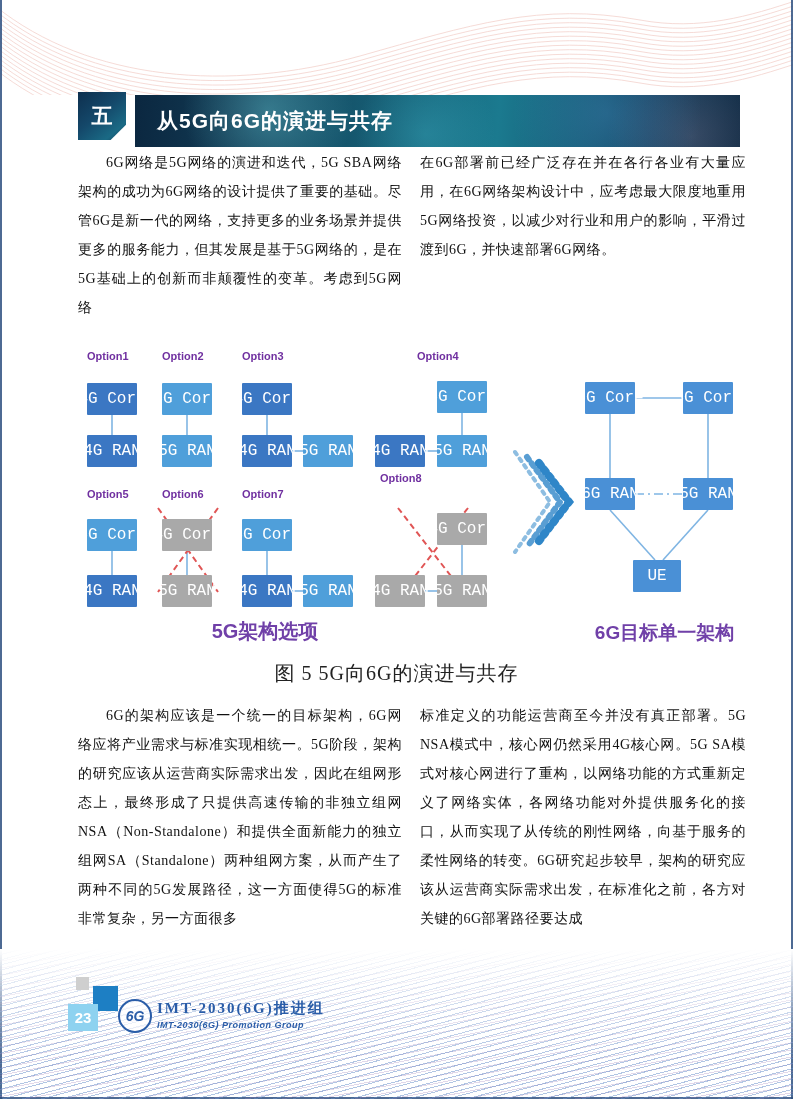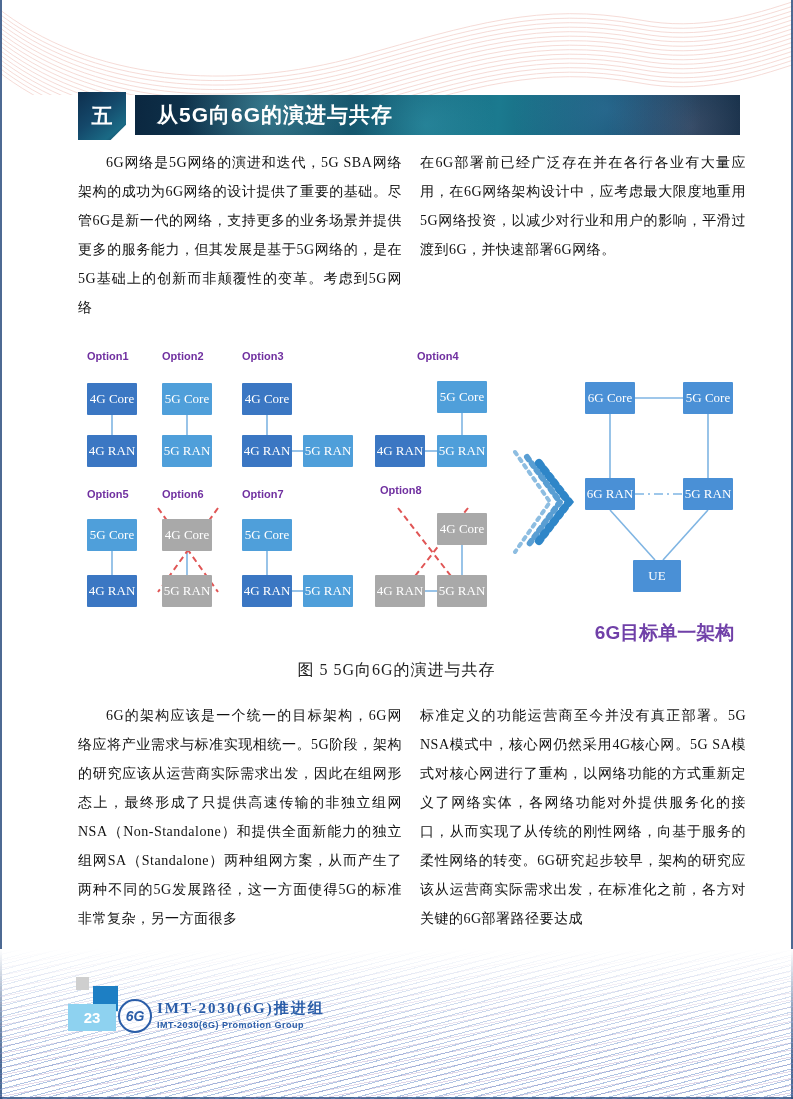--- a/index.html
+++ b/index.html
@@ -17,21 +17,21 @@
   .waves{position:absolute;top:0;left:0;width:793px;height:95px;}
   
   .section-box{
     position:absolute;left:78px;top:92px;width:48px;height:48px;
     background:linear-gradient(140deg,#0e2f4e 0%,#14486a 45%,#1a6a85 80%,#123c58 100%);
     clip-path:polygon(0 0,100% 0,100% 68%,68% 100%,0 100%);
     color:#fff;font-family:"Liberation Sans",sans-serif;font-weight:bold;
     font-size:21px;display:flex;align-items:center;justify-content:center;
   }
   .banner{
-    position:absolute;left:135px;top:95px;width:605px;height:40px;
+    position:absolute;left:135px;top:95px;width:605px;height:52px;
     background:
       radial-gradient(circle at 22% 30%,rgba(120,225,235,.35) 0,rgba(120,225,235,0) 18%),
       radial-gradient(circle at 48% 75%,rgba(70,190,210,.30) 0,rgba(70,190,210,0) 22%),
       radial-gradient(circle at 78% 35%,rgba(90,160,220,.28) 0,rgba(90,160,220,0) 20%),
       radial-gradient(circle at 92% 80%,rgba(200,150,170,.22) 0,rgba(200,150,170,0) 15%),
       linear-gradient(95deg,#0b2740 0%,#123c55 18%,#17647a 45%,#1b7a8f 60%,#10405f 85%,#0c2a44 100%);
     display:flex;align-items:center;
   }
   .banner-title{
     color:#fff;font-family:"Liberation Sans",sans-serif;font-weight:bold;
@@ -43,72 +43,72 @@
   .cols-2{top:701px;}
   .col{width:324px;font-size:14px;line-height:29px;letter-spacing:.5px;
        text-align:justify;color:#111;}
   .col.right{width:326px;}
   .indent{text-indent:2em;}
   
   .fig{position:absolute;left:78px;top:340px;width:668px;height:312px;}
   .fig svg{position:absolute;left:0;top:0;}
   .nbox{
     position:absolute;width:50px;height:32px;border-radius:1px;
-    color:#fff;font-family:Liberation Serif, serif;font-size:13px;
+    color:#fff;font-family:Liberation Mono, monospace;font-size:16px;
     display:flex;align-items:center;justify-content:center;white-space:nowrap;
   }
   .db{background:#3b77c3;}
   .lb{background:#4f9fda;}
   .gb{background:#a9a9a9;}
   .tb{background:#4a90d6;}
   .opt{
     position:absolute;font-family:"Liberation Sans",sans-serif;font-weight:bold;
     font-size:11px;color:#7030a0;
   }
   .fig-label{
     position:absolute;font-family:"Liberation Sans",sans-serif;font-weight:bold;
     color:#7040a8;text-align:center;
   }
   .fig-label.left{left:107px;top:278px;width:160px;font-size:20px;}
   .fig-label.right{left:505px;top:280px;width:163px;font-size:19px;}
   .caption{
     position:absolute;top:660px;left:0;width:793px;text-align:center;
-    font-size:16px;color:#222;letter-spacing:1px;
+    font-size:20px;color:#222;letter-spacing:1px;
   }
   
   .footer{
     position:absolute;left:0;bottom:0;width:793px;height:150px;
     background:
       repeating-linear-gradient(345deg,rgba(100,140,200,0) 0 4px,rgba(100,140,200,.50) 4px 5px),
       repeating-linear-gradient(349deg,rgba(155,125,185,0) 0 6px,rgba(155,125,185,.30) 6px 7px);
   }
   .footer::before{
     content:"";position:absolute;inset:0;
     background:linear-gradient(to bottom,#ffffff 0,rgba(255,255,255,.35) 40%,rgba(255,255,255,0) 75%);
   }
   .sq{position:absolute;}
   .sq-gray{left:76px;top:28px;width:13px;height:13px;background:#cfcfcf;}
   .sq-blue{left:93px;top:37px;width:25px;height:25px;background:#1d7fc4;}
   .page-num{
-    left:68px;top:55px;width:48px;height:27px;background:#8ed2f0;
+    left:68px;top:55px;width:30px;height:27px;background:#8ed2f0;
     color:#fff;font-family:"Liberation Sans",sans-serif;font-weight:bold;font-size:15px;
     display:flex;align-items:center;justify-content:center;
   }
   .logo{
     position:absolute;left:118px;top:50px;width:34px;height:34px;border-radius:50%;
     border:2px solid #2a5da8;box-sizing:border-box;
     display:flex;align-items:center;justify-content:center;background:rgba(255,255,255,.65);
   }
   .logo-inner{
     font-family:"Liberation Sans",sans-serif;font-weight:bold;font-style:italic;
     font-size:14px;color:#2a5da8;
   }
   .org{position:absolute;left:157px;top:50px;color:#2a5da8;}
   .org-cn{font-weight:bold;font-size:15px;letter-spacing:2px;}
-  .org-en{font-family:"Liberation Sans",sans-serif;font-weight:bold;font-size:9px;letter-spacing:.5px;margin-top:2px;}
+  .org-en{font-family:"Liberation Sans",sans-serif;font-weight:bold;font-size:9px;letter-spacing:.5px;margin-top:2px;font-style:italic;}
 </style>
 </head>
 <body>
 
 <svg class="waves" viewBox="0 0 793 95" preserveAspectRatio="none">
   <defs>
     <path id="wv" d="M -5 6 C 90 82, 230 92, 360 56 C 470 25, 540 2, 640 20 C 700 31, 750 16, 798 0" fill="none"></path>
   </defs>
   <g stroke="#f1cdc6" stroke-width="0.8" opacity="0.9">
     <use href="#wv"></use>
@@ -187,21 +187,21 @@
     </g>
   </svg>
 
   <div class="opt" style="left:9px;top:10px">Option1</div>
   <div class="opt" style="left:84px;top:10px">Option2</div>
   <div class="opt" style="left:164px;top:10px">Option3</div>
   <div class="opt" style="left:339px;top:10px">Option4</div>
   <div class="opt" style="left:9px;top:148px">Option5</div>
   <div class="opt" style="left:84px;top:148px">Option6</div>
   <div class="opt" style="left:164px;top:148px">Option7</div>
-  <div class="opt" style="left:302px;top:144px">Option8</div>
+  <div class="opt" style="left:302px;top:132px">Option8</div>
 
   <div class="nbox db" style="left:9px;top:43px">4G Core</div>
   <div class="nbox db" style="left:9px;top:95px">4G RAN</div>
   <div class="nbox lb" style="left:84px;top:43px">5G Core</div>
   <div class="nbox lb" style="left:84px;top:95px">5G RAN</div>
   <div class="nbox db" style="left:164px;top:43px">4G Core</div>
   <div class="nbox db" style="left:164px;top:95px">4G RAN</div>
   <div class="nbox lb" style="left:225px;top:95px">5G RAN</div>
   <div class="nbox lb" style="left:359px;top:41px">5G Core</div>
   <div class="nbox db" style="left:297px;top:95px">4G RAN</div>
@@ -217,20 +217,21 @@
   <div class="nbox gb" style="left:359px;top:173px">4G Core</div>
   <div class="nbox gb" style="left:297px;top:235px">4G RAN</div>
   <div class="nbox gb" style="left:359px;top:235px">5G RAN</div>
 
   <div class="nbox tb" style="left:507px;top:42px">6G Core</div>
   <div class="nbox tb" style="left:605px;top:42px">5G Core</div>
   <div class="nbox tb" style="left:507px;top:138px">6G RAN</div>
   <div class="nbox tb" style="left:605px;top:138px">5G RAN</div>
   <div class="nbox tb" style="left:555px;top:220px;width:48px">UE</div>
 
+  <div class="fig-label left">5G架构选项</div>
   <div class="fig-label right">6G目标单一架构</div>
 </div>
 
 <div class="caption">图 5 5G向6G的演进与共存</div>
 
 <div class="cols cols-2">
   <div class="col indent">6G的架构应该是一个统一的目标架构，6G网络应将产业需求与标准实现相统一。5G阶段，架构的研究应该从运营商实际需求出发，因此在组网形态上，最终形成了只提供高速传输的非独立组网NSA（Non-Standalone）和提供全面新能力的独立组网SA（Standalone）两种组网方案，从而产生了两种不同的5G发展路径，这一方面使得5G的标准非常复杂，另一方面很多</div>
   <div class="col right">标准定义的功能运营商至今并没有真正部署。5G NSA模式中，核心网仍然采用4G核心网。5G SA模式对核心网进行了重构，以网络功能的方式重新定义了网络实体，各网络功能对外提供服务化的接口，从而实现了从传统的刚性网络，向基于服务的柔性网络的转变。6G研究起步较早，架构的研究应该从运营商实际需求出发，在标准化之前，各方对关键的6G部署路径要达成</div>
 </div>
 

